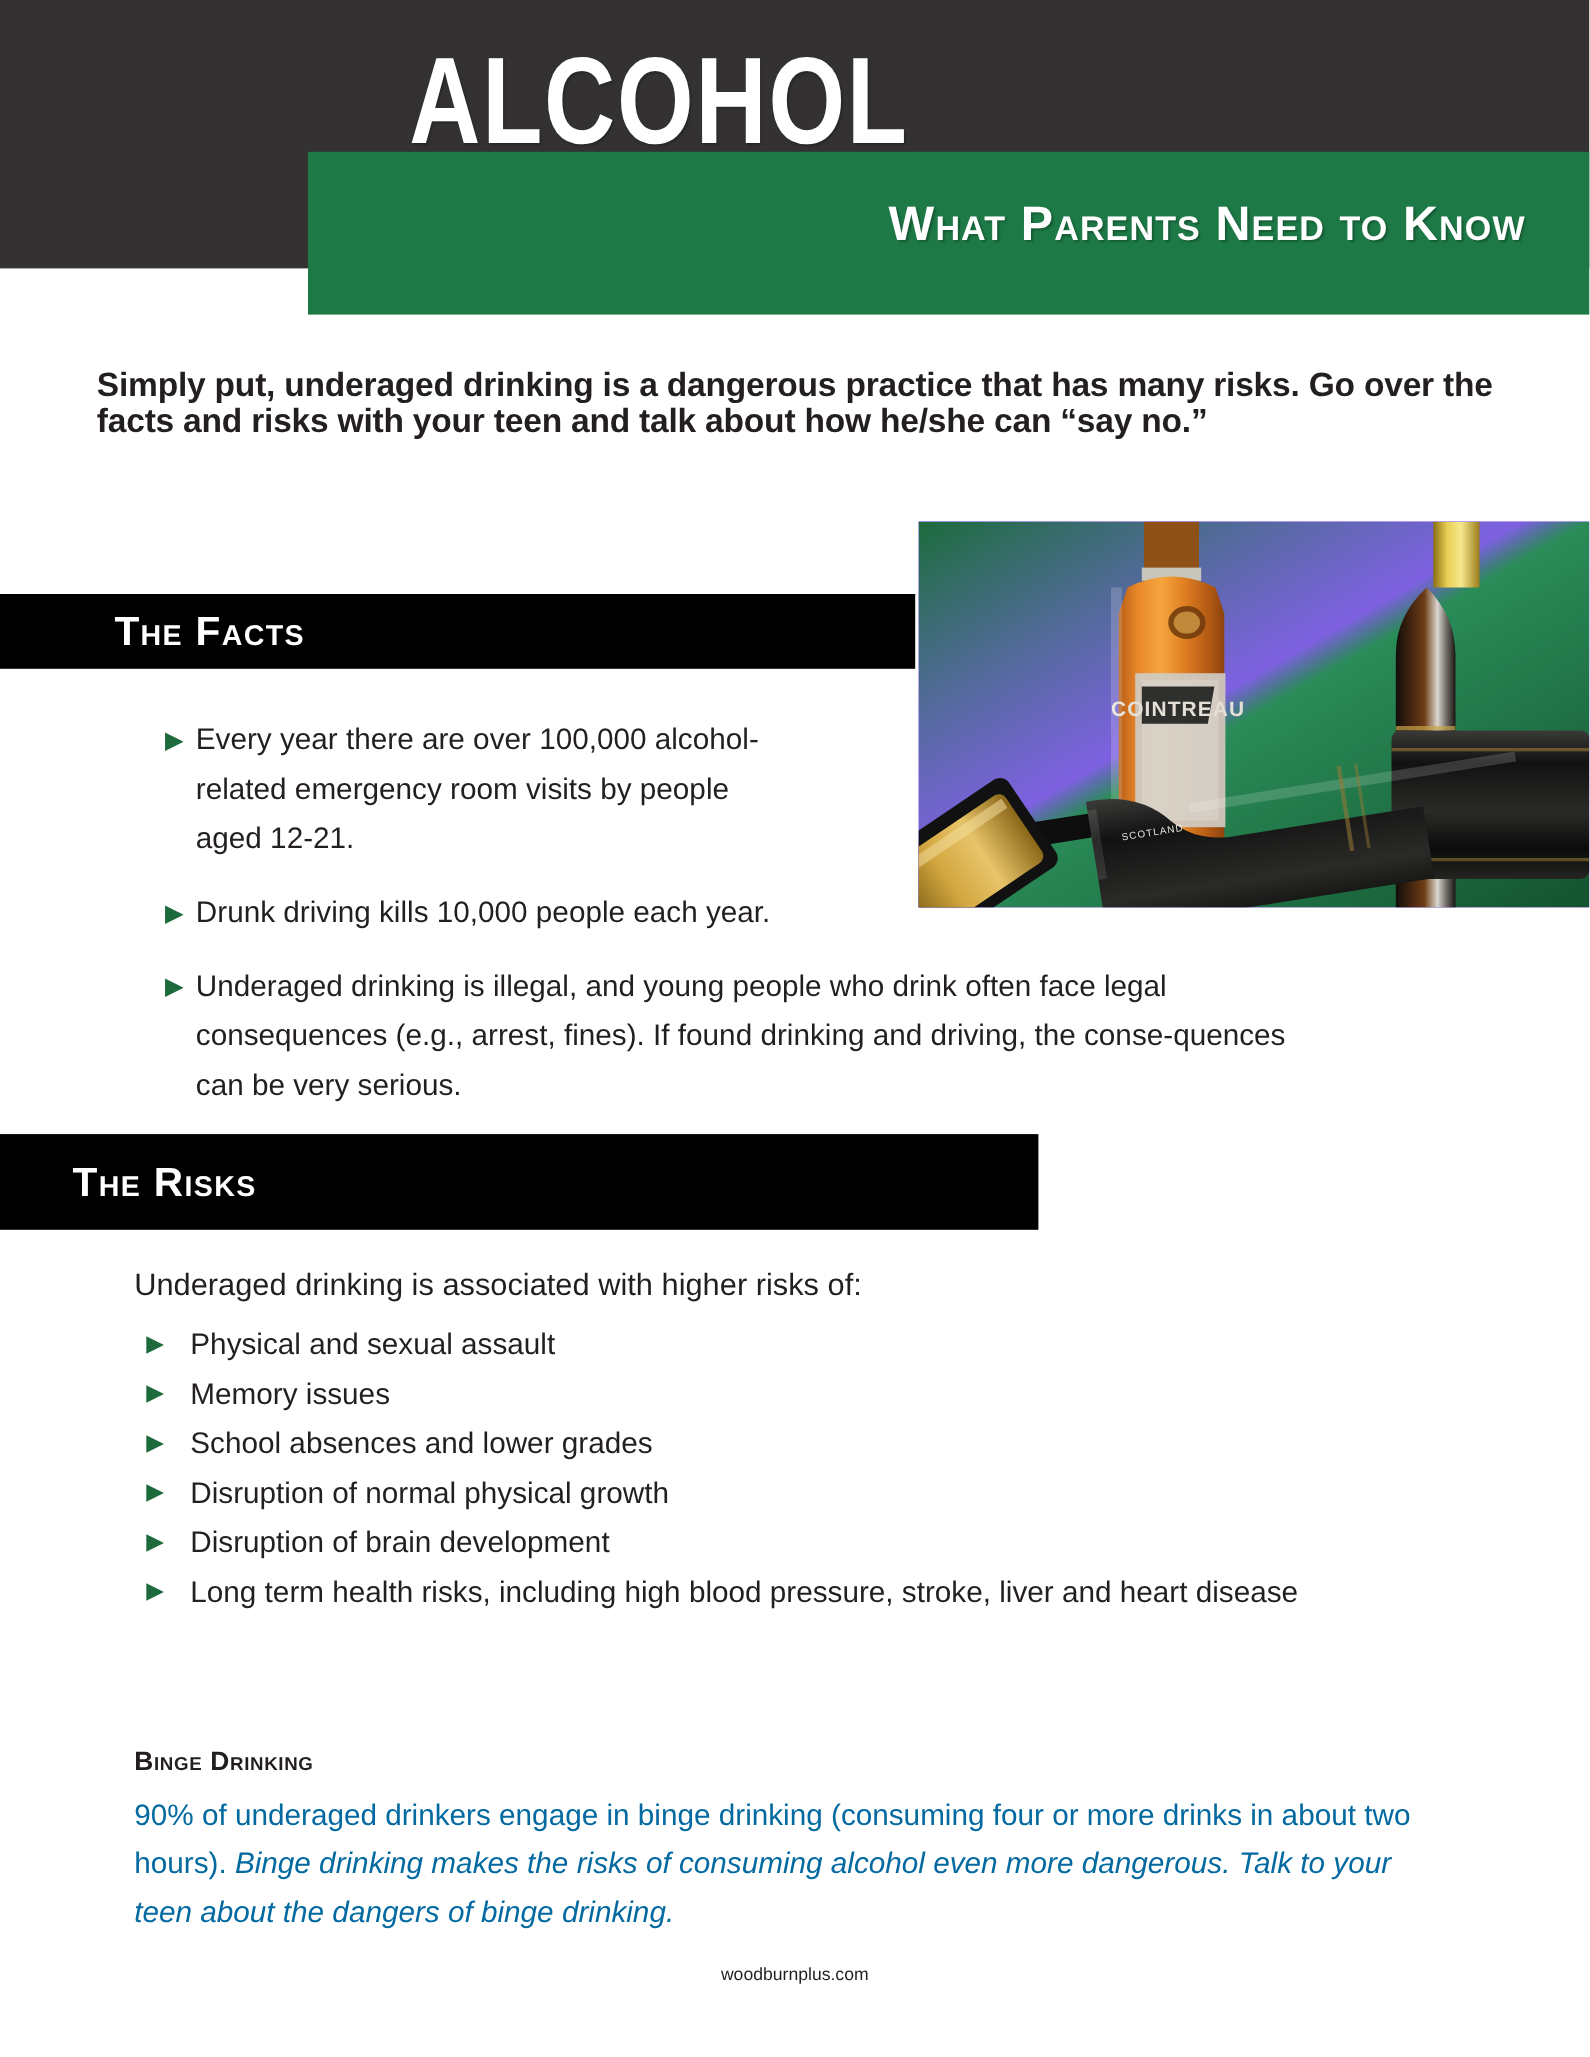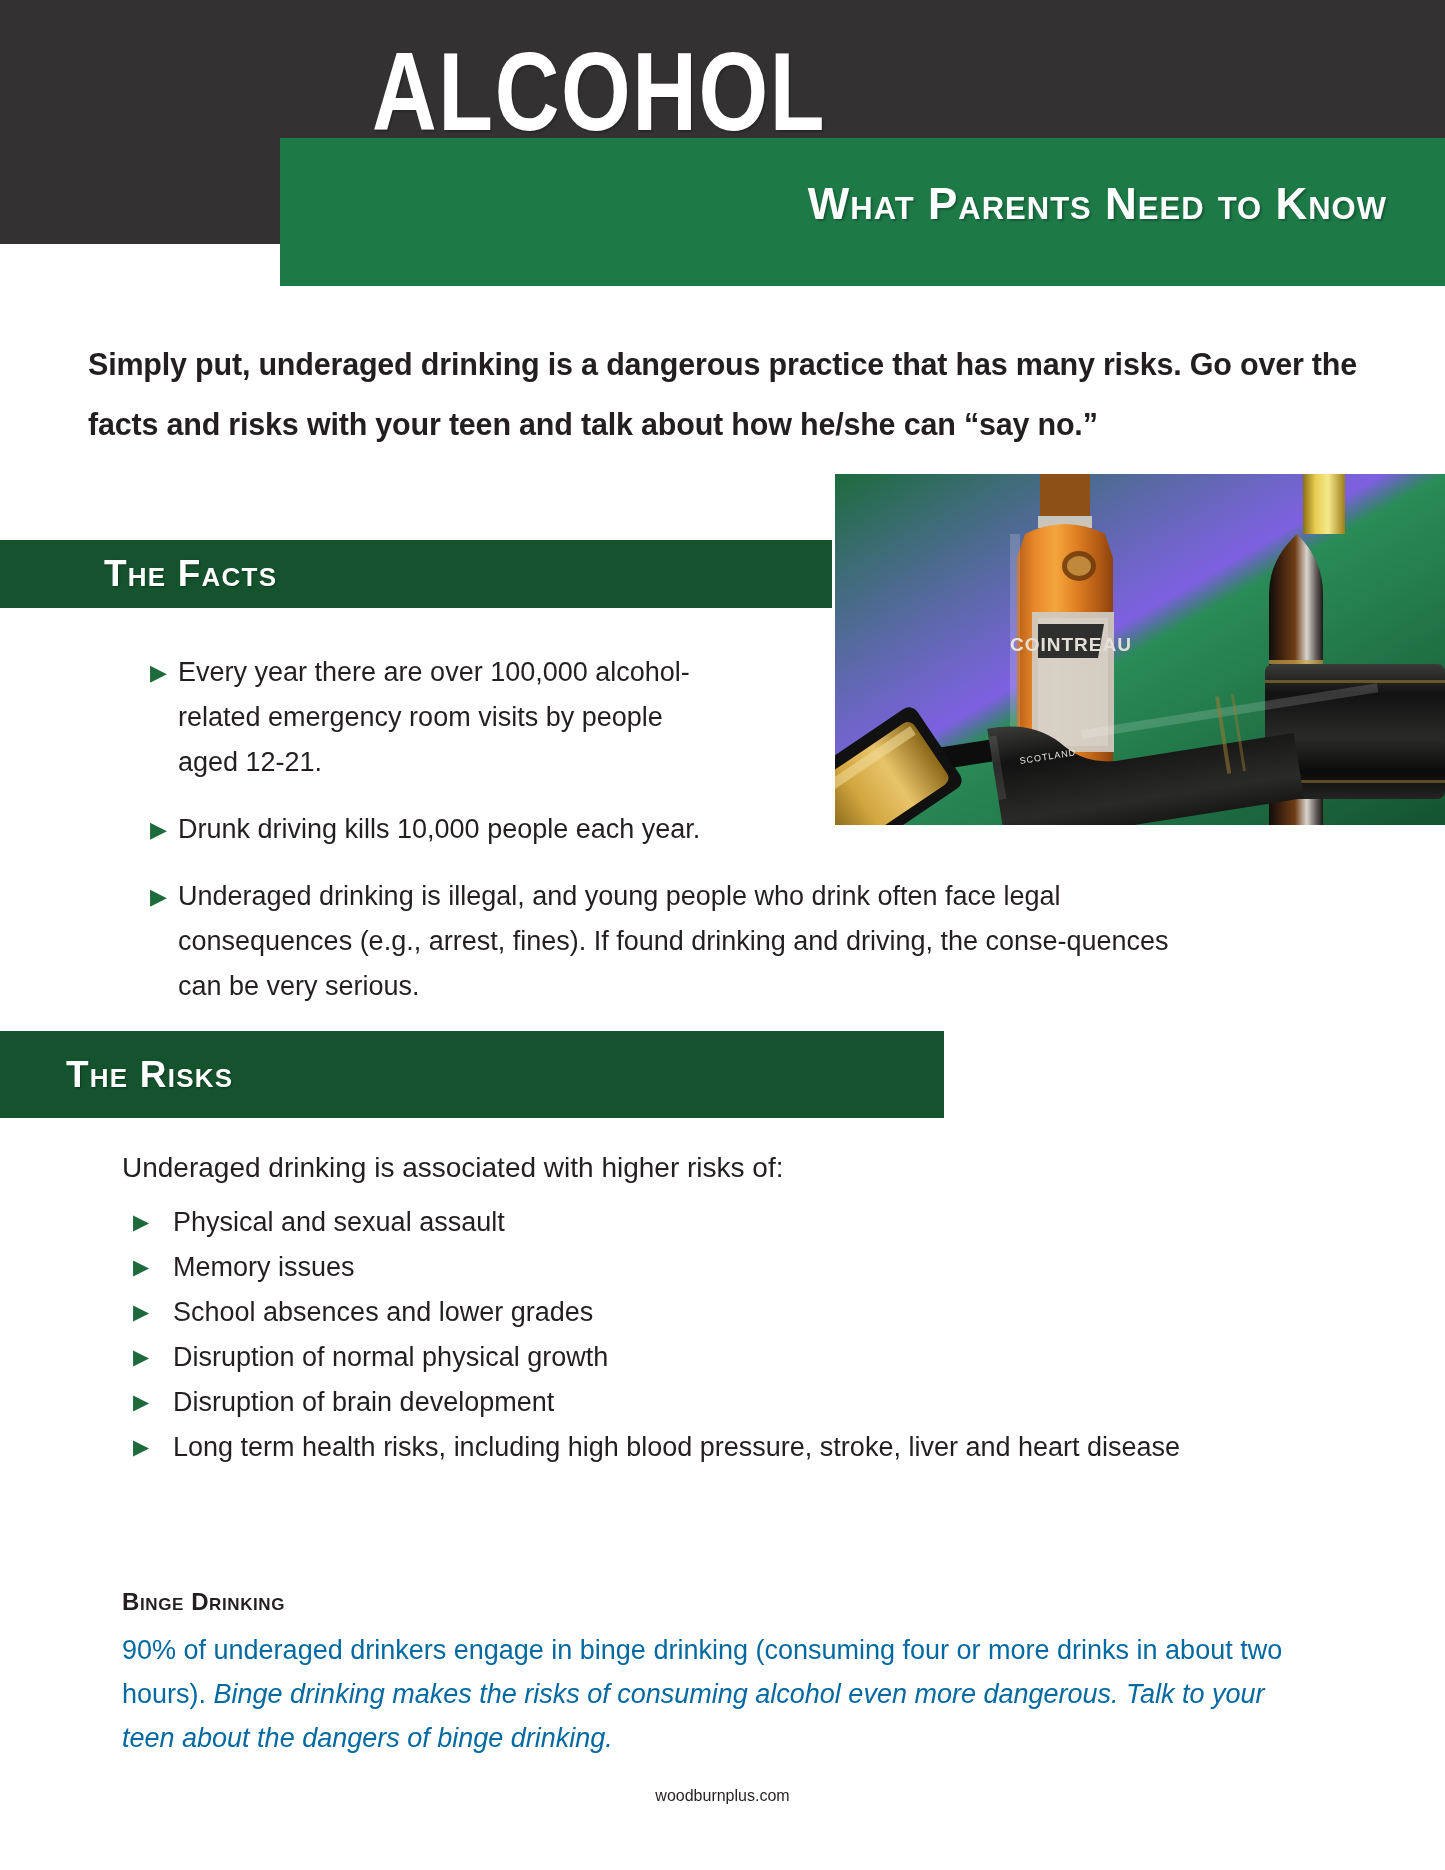--- a/index.html
+++ b/index.html
@@ -68,31 +68,31 @@
     text-shadow: 2px 2px 2px rgba(0,0,0,0.25);
   }
 
   
   .intro {
     position: absolute;
     left: 88px;
     top: 334px;
     width: 1280px;
     font-size: 30.5px;
-    line-height: 60px;
+    line-height: 33px;
     font-weight: bold;
     color: #231f20;
     letter-spacing: -0.2px;
   }
 
   
   .bar {
     position: absolute;
     left: 0;
-    background: #14532d;
+    background: #000000;
     color: #ffffff;
     display: flex;
     align-items: center;
   }
   .bar-label {
     font-family: "Liberation Sans Narrow", "Liberation Sans", sans-serif;
     font-size: 37px;
     font-weight: bold;
     letter-spacing: 1.2px;
     font-variant: small-caps;

